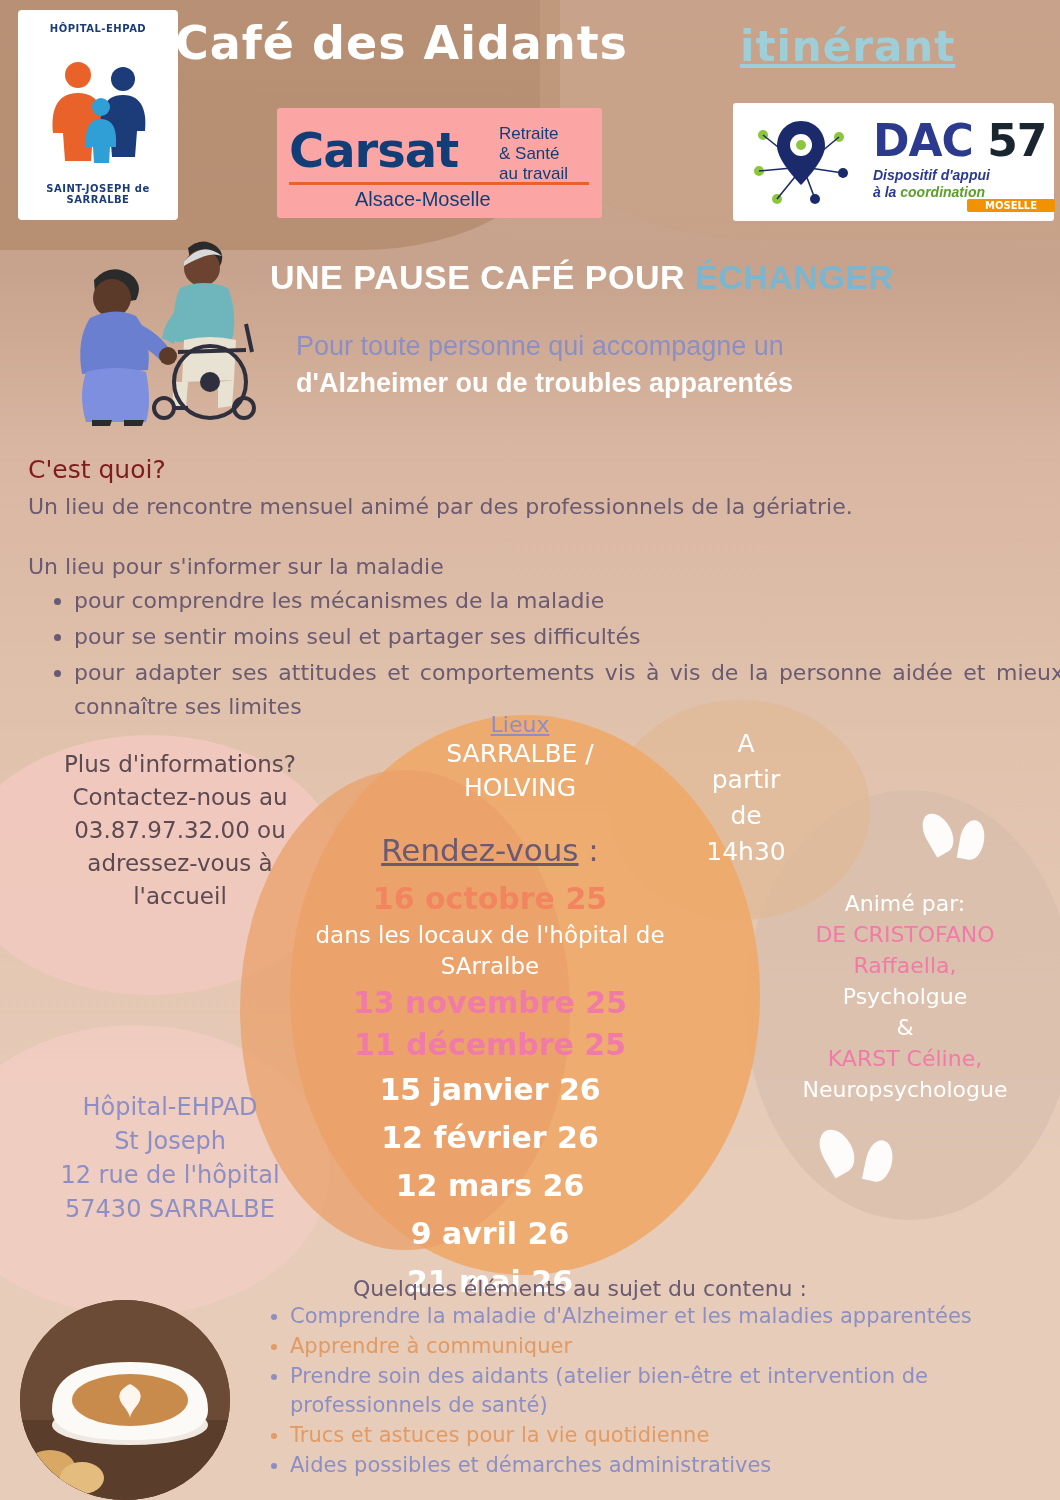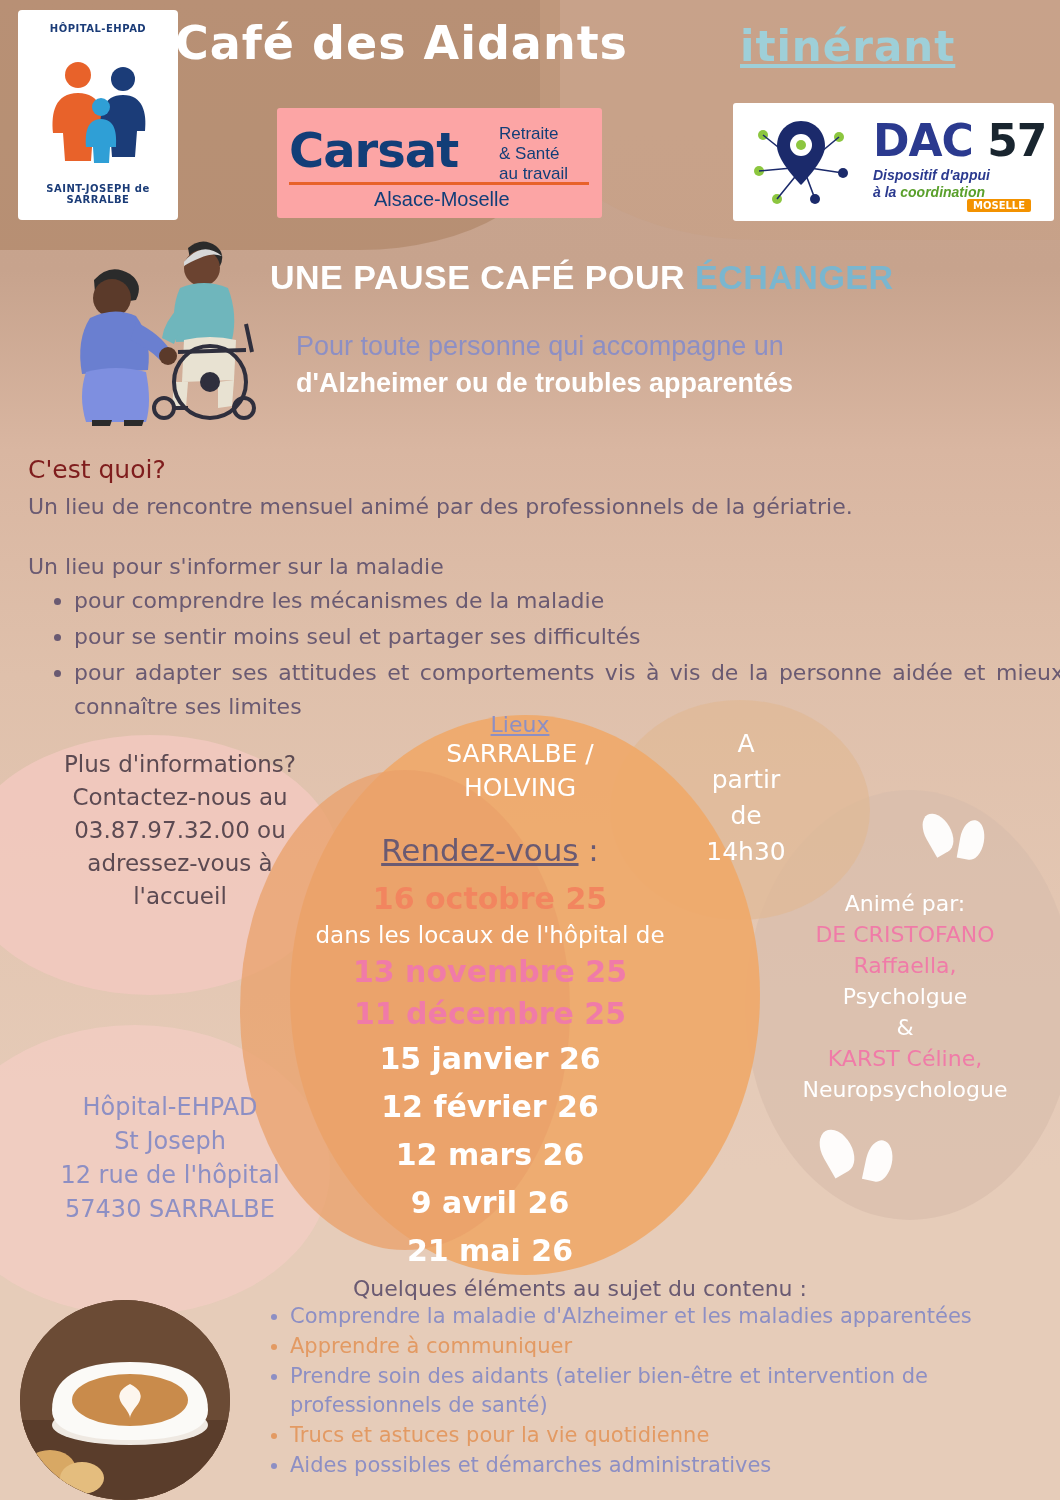--- a/index.html
+++ b/index.html
@@ -28,28 +28,28 @@
   .logo-hospital .bot-text{font-size:10px;font-weight:bold;color:#1b3c78;letter-spacing:.5px;position:absolute;bottom:10px;left:0;right:0;}
   .logo-figs{position:absolute;left:0;right:0;top:38px;height:120px;}
 
   .title-main{position:absolute;left:175px;top:16px;width:600px;font-family:"DejaVu Sans",sans-serif;font-weight:bold;font-size:46px;color:#ffffff;letter-spacing:1px;}
   .title-itin{position:absolute;left:740px;top:22px;font-weight:bold;font-size:42px;color:#9ecfd8;text-decoration:underline;letter-spacing:1px;text-align:right;}
 
   .logo-carsat{position:absolute;left:277px;top:108px;width:325px;height:110px;background:#fca5a5;border-radius:3px;}
   .carsat-word{position:absolute;left:12px;top:14px;font-size:48px;font-weight:bold;color:#123e78;letter-spacing:-1px;}
   .carsat-sub{position:absolute;left:222px;top:16px;font-size:17px;color:#123e78;line-height:20px;font-family:"Liberation Sans",sans-serif;}
   .carsat-line{position:absolute;left:12px;top:74px;width:300px;height:3px;background:#e8622a;}
-  .carsat-am{position:absolute;left:78px;top:80px;font-size:20px;color:#123e78;font-family:"Liberation Sans",sans-serif;margin-left:19px;}
+  .carsat-am{position:absolute;left:78px;top:80px;font-size:20px;color:#123e78;font-family:"Liberation Sans",sans-serif;}
 
   .logo-dac{position:absolute;left:733px;top:103px;width:321px;height:118px;background:#ffffff;border-radius:3px;}
   .dac-text{position:absolute;left:140px;top:12px;font-size:44px;font-weight:bold;color:#2b3a8f;letter-spacing:-1px;}
   .dac-57{color:#19252f;}
   .dac-sub{position:absolute;left:140px;top:64px;font-size:14px;color:#2b3a8f;line-height:17px;font-family:"Liberation Sans",sans-serif;font-style:italic;font-weight:bold;}
   .dac-coord{color:#5aa02c;}
-  .dac-badge{position:absolute;left:234px;top:96px;background:#f39200;color:#fff;font-size:10px;padding:1px 6px;border-radius:2px;font-weight:bold;}
+  .dac-badge{position:absolute;left:234px;top:96px;background:#f39200;color:#fff;font-size:10px;padding:1px 18px;border-radius:2px;font-weight:bold;}
 
   
   .person-art{position:absolute;left:38px;top:232px;width:240px;height:195px;}
   .head-pause{position:absolute;left:270px;top:258px;width:770px;font-size:34px;font-weight:bold;color:#ffffff;letter-spacing:.5px;font-family:"Liberation Sans",sans-serif;}
   .head-pause .ech{color:#7ab6cf;}
   .intro{position:absolute;left:296px;top:328px;width:740px;font-size:27px;line-height:37px;color:#8d8fc4;font-family:"Liberation Sans",sans-serif;}
   .intro .b{font-weight:bold;color:#ffffff;}
 
   
   .cest-quoi{position:absolute;left:28px;top:455px;font-size:25px;color:#7f1d1d;font-family:"DejaVu Sans",sans-serif;}
@@ -228,20 +228,21 @@
   <div>A</div>
   <div>partir</div>
   <div>de</div>
   <div>14h30</div>
 </div>
 
 <div class="rdv"><u>Rendez-vous</u><span> :</span></div>
 <div class="dates">
   <div class="d1">16 octobre 25</div>
   <div class="dloc">dans les locaux de l'hôpital de</div>
+  <div class="dloc">SArralbe</div>
   <div class="d2">13 novembre 25</div>
   <div class="d2">11 décembre 25</div>
   <div class="d3">15 janvier 26</div>
   <div class="d3">12 février 26</div>
   <div class="d3">12 mars 26</div>
   <div class="d3">9 avril 26</div>
   <div class="d3">21 mai 26</div>
 </div>
 
 <div class="anim">

